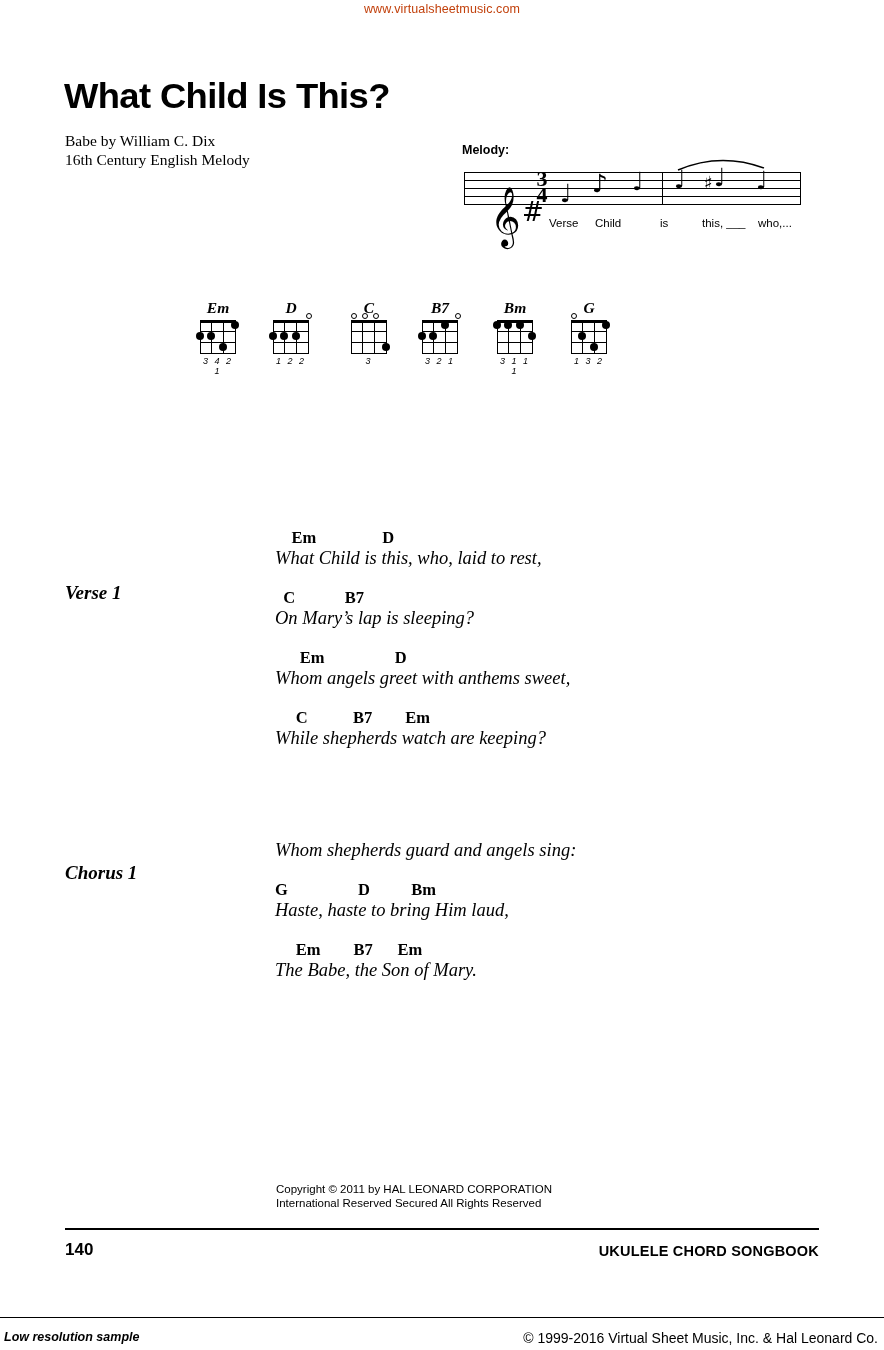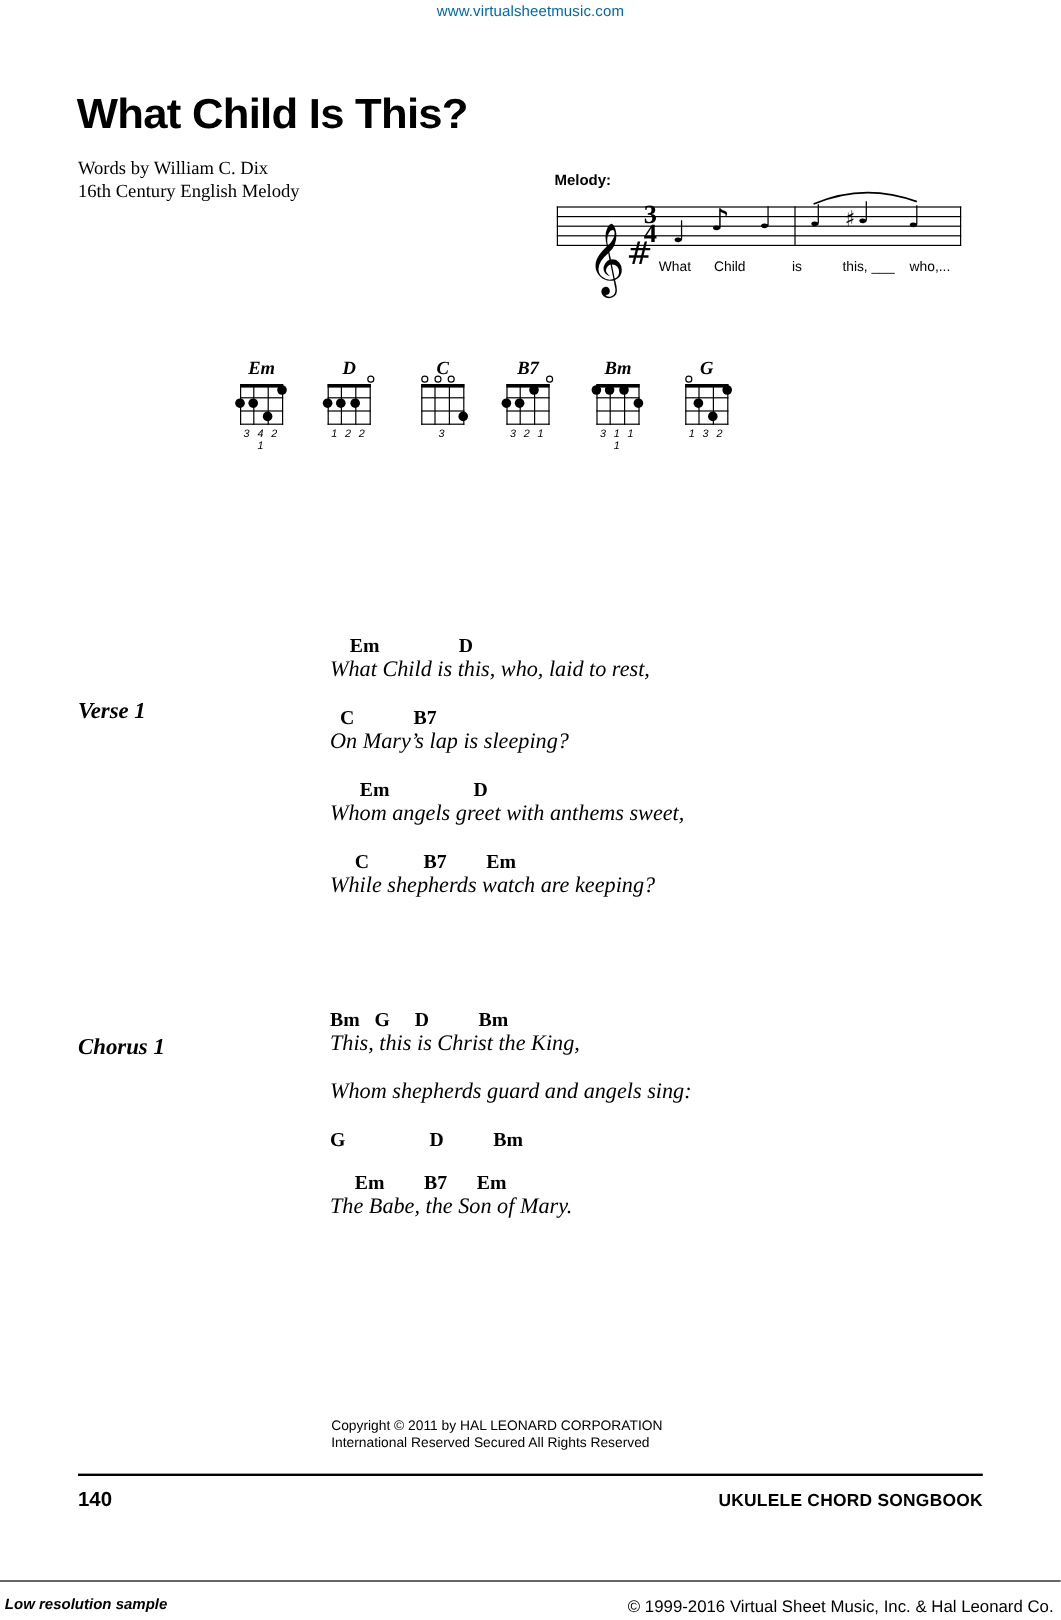--- a/index.html
+++ b/index.html
@@ -22,21 +22,21 @@
   }
   
   .site-url {
     position: absolute;
     top: 2px;
     left: 0;
     width: 884px;
     text-align: center;
     font-family: "Liberation Sans", sans-serif;
     font-size: 12.5px;
-    color: #0369a1;
+    color: #c2410c;
     letter-spacing: .1px;
   }
   
   .title {
     position: absolute;
     left: 64px;
     top: 76px;
     font-family: "Liberation Sans", sans-serif;
     font-weight: bold;
     font-size: 35px;
@@ -310,21 +310,21 @@
 </head>
 <body>
 
 <div class="page">
 
   <div class="site-url">www.virtualsheetmusic.com</div>
 
   <div class="title">What Child Is This?</div>
 
   <div class="credits">
-    <div>Words by William C. Dix</div>
+    <div>Babe by William C. Dix</div>
     <div>16th Century English Melody</div>
   </div>
 
   <div class="melody-wrap">
     <div class="melody-label">Melody:</div>
     <div class="staff">
       <div class="line" style="top:0px;"></div>
       <div class="line" style="top:8px;"></div>
       <div class="line" style="top:16px;"></div>
       <div class="line" style="top:24px;"></div>
@@ -345,21 +345,21 @@
       <div class="note" style="left:210px; top:-5px;">♩</div>
       <div class="note" style="left:240px; top:-2px; font-size:18px;">♯</div>
       <div class="note" style="left:250px; top:-7px;">♩</div>
       <div class="note" style="left:292px; top:-4px;">♩</div>
 
       <svg width="90" height="16" style="position:absolute;left:212px;top:-16px;">
         <path d="M2 14 Q 44 -4 88 12" stroke="#000" stroke-width="1.4" fill="none"></path>
       </svg>
     </div>
     <div class="lyric-row">
-      <span style="left:85px;">What</span>
+      <span style="left:85px;">Verse</span>
       <span style="left:131px;">Child</span>
       <span style="left:196px;">is</span>
       <span style="left:238px;">this, ___</span>
       <span style="left:294px;">who,...</span>
     </div>
   </div>
 
   <div class="chords">
 
     <div class="chord" style="left:0px;">
@@ -515,28 +515,25 @@
     </div>
     <div class="line-group">
       <div class="chordline">     C           B7        Em</div>
       <div class="lyricline">While shepherds watch are keeping?</div>
     </div>
   </div>
 
   <div class="section-label" style="top:862px;">Chorus 1</div>
   <div class="block" style="top:840px;">
     <div class="line-group">
-      <div class="chordline">Bm   G     D          Bm</div>
-      <div class="lyricline">This, this is Christ the King,</div>
-    </div>
-    <div class="line-group">
       <div class="lyricline">Whom shepherds guard and angels sing:</div>
     </div>
     <div class="line-group">
       <div class="chordline">G                 D          Bm</div>
+      <div class="lyricline">Haste, haste to bring Him laud,</div>
     </div>
     <div class="line-group">
       <div class="chordline">     Em        B7      Em</div>
       <div class="lyricline">The Babe, the Son of Mary.</div>
     </div>
   </div>
 
   <div class="copyright">
     <div>Copyright © 2011 by HAL LEONARD CORPORATION</div>
     <div>International Reserved Secured   All Rights Reserved</div>

